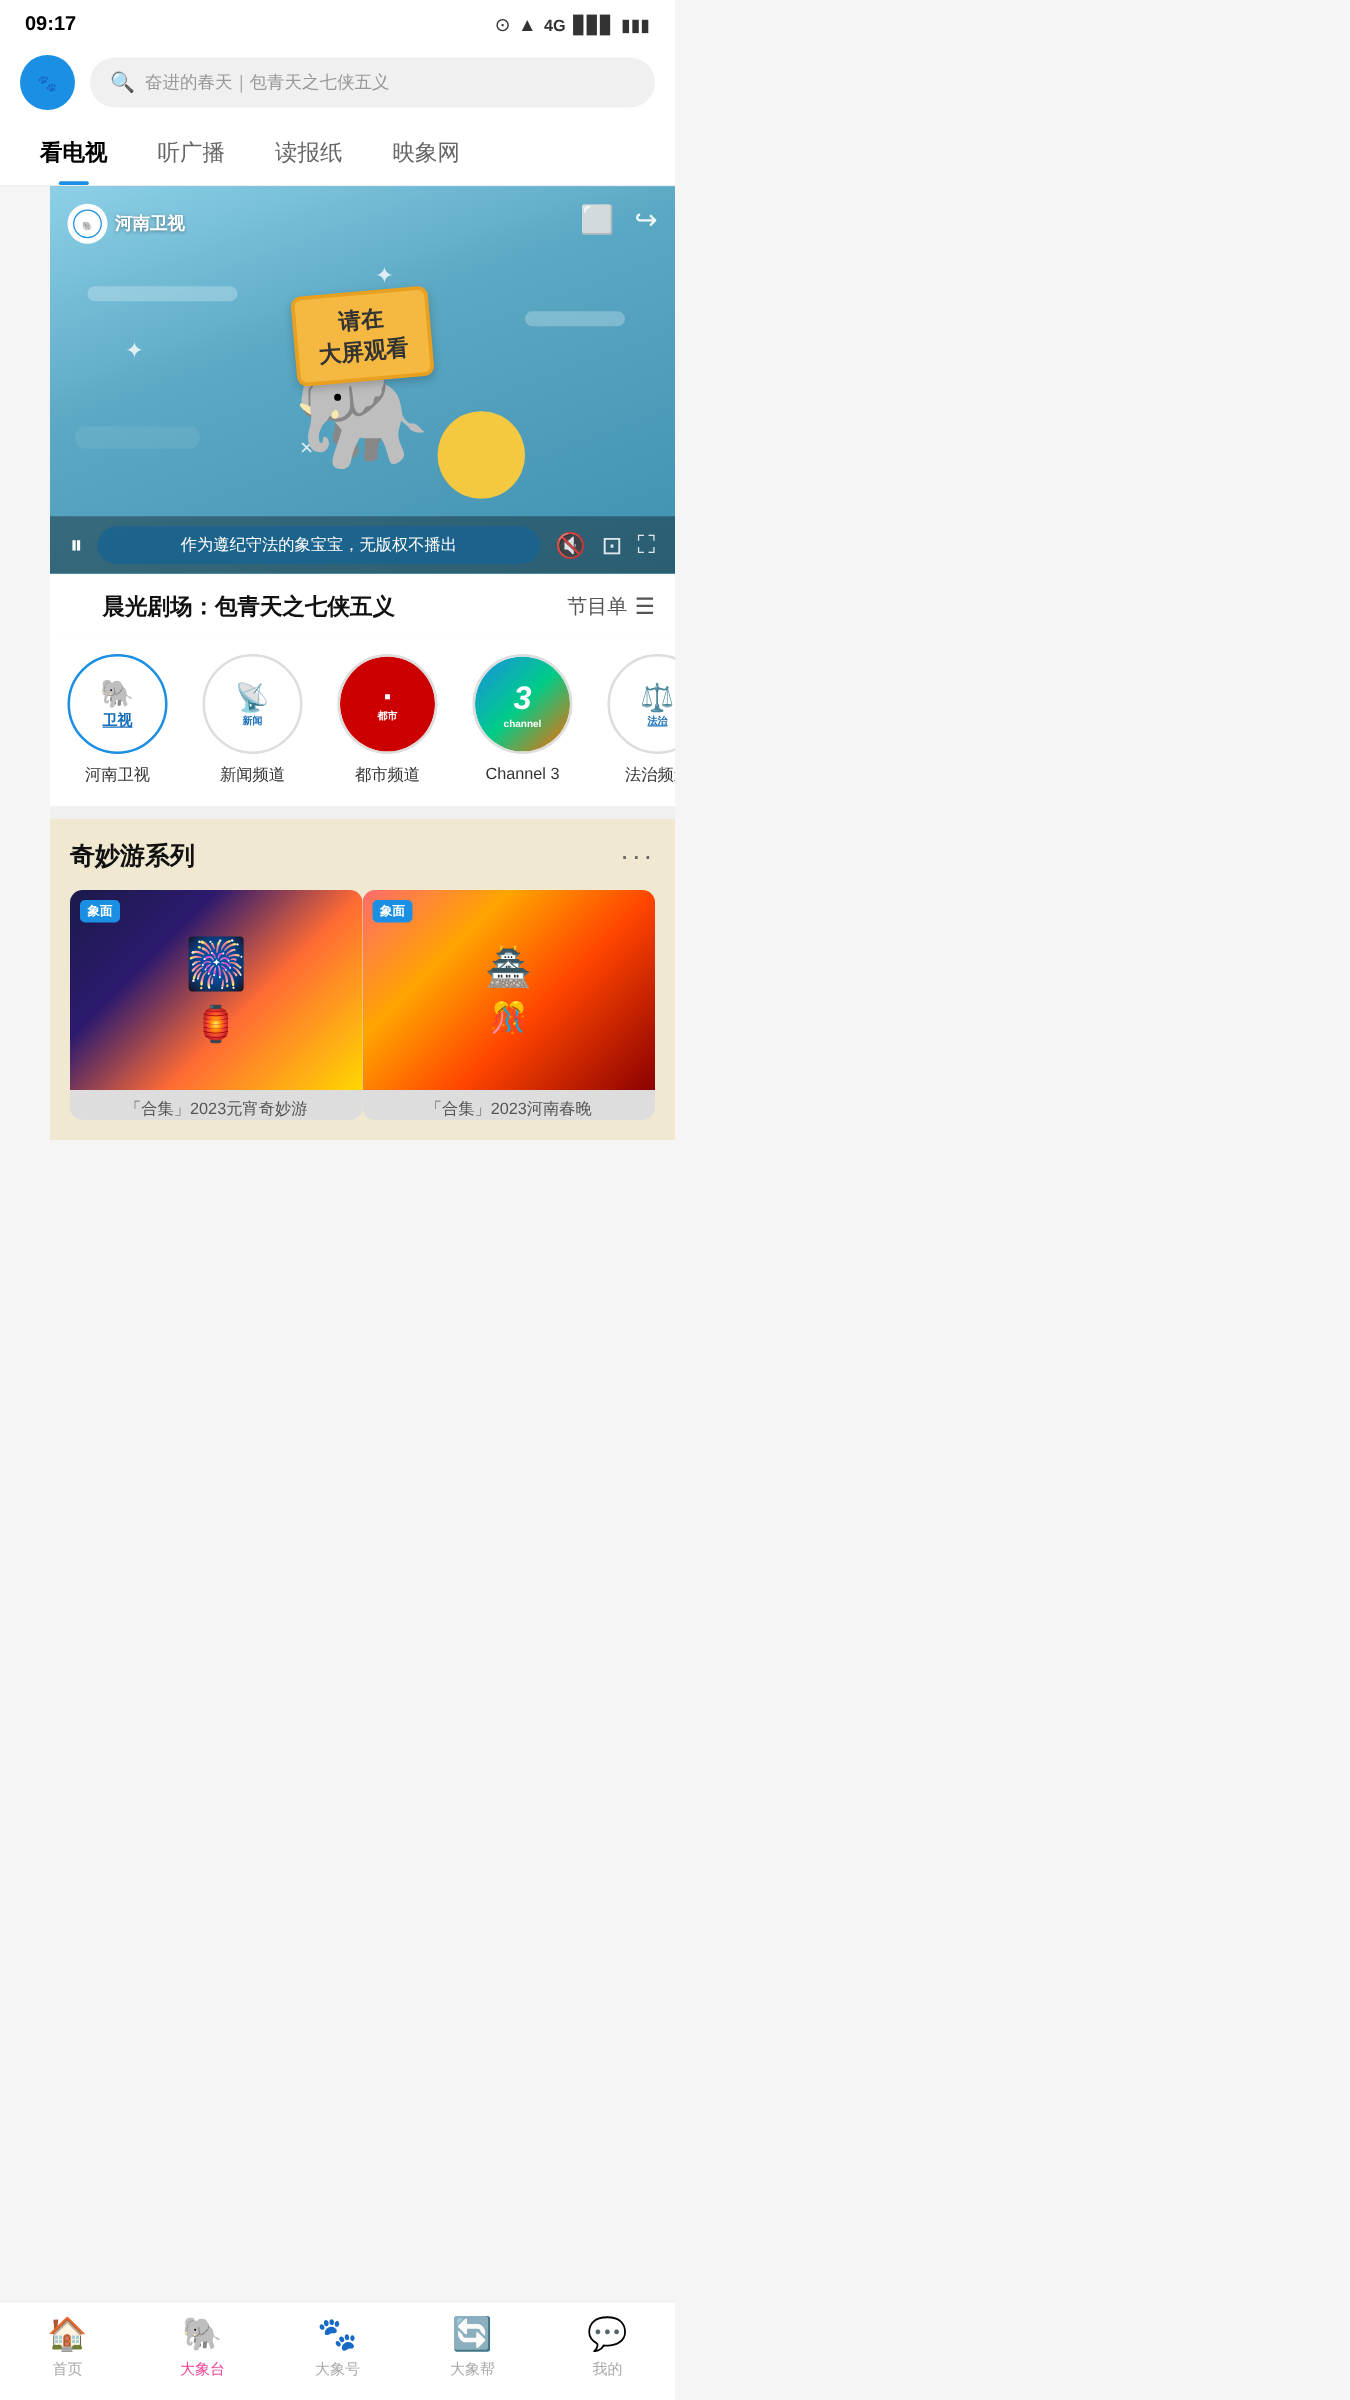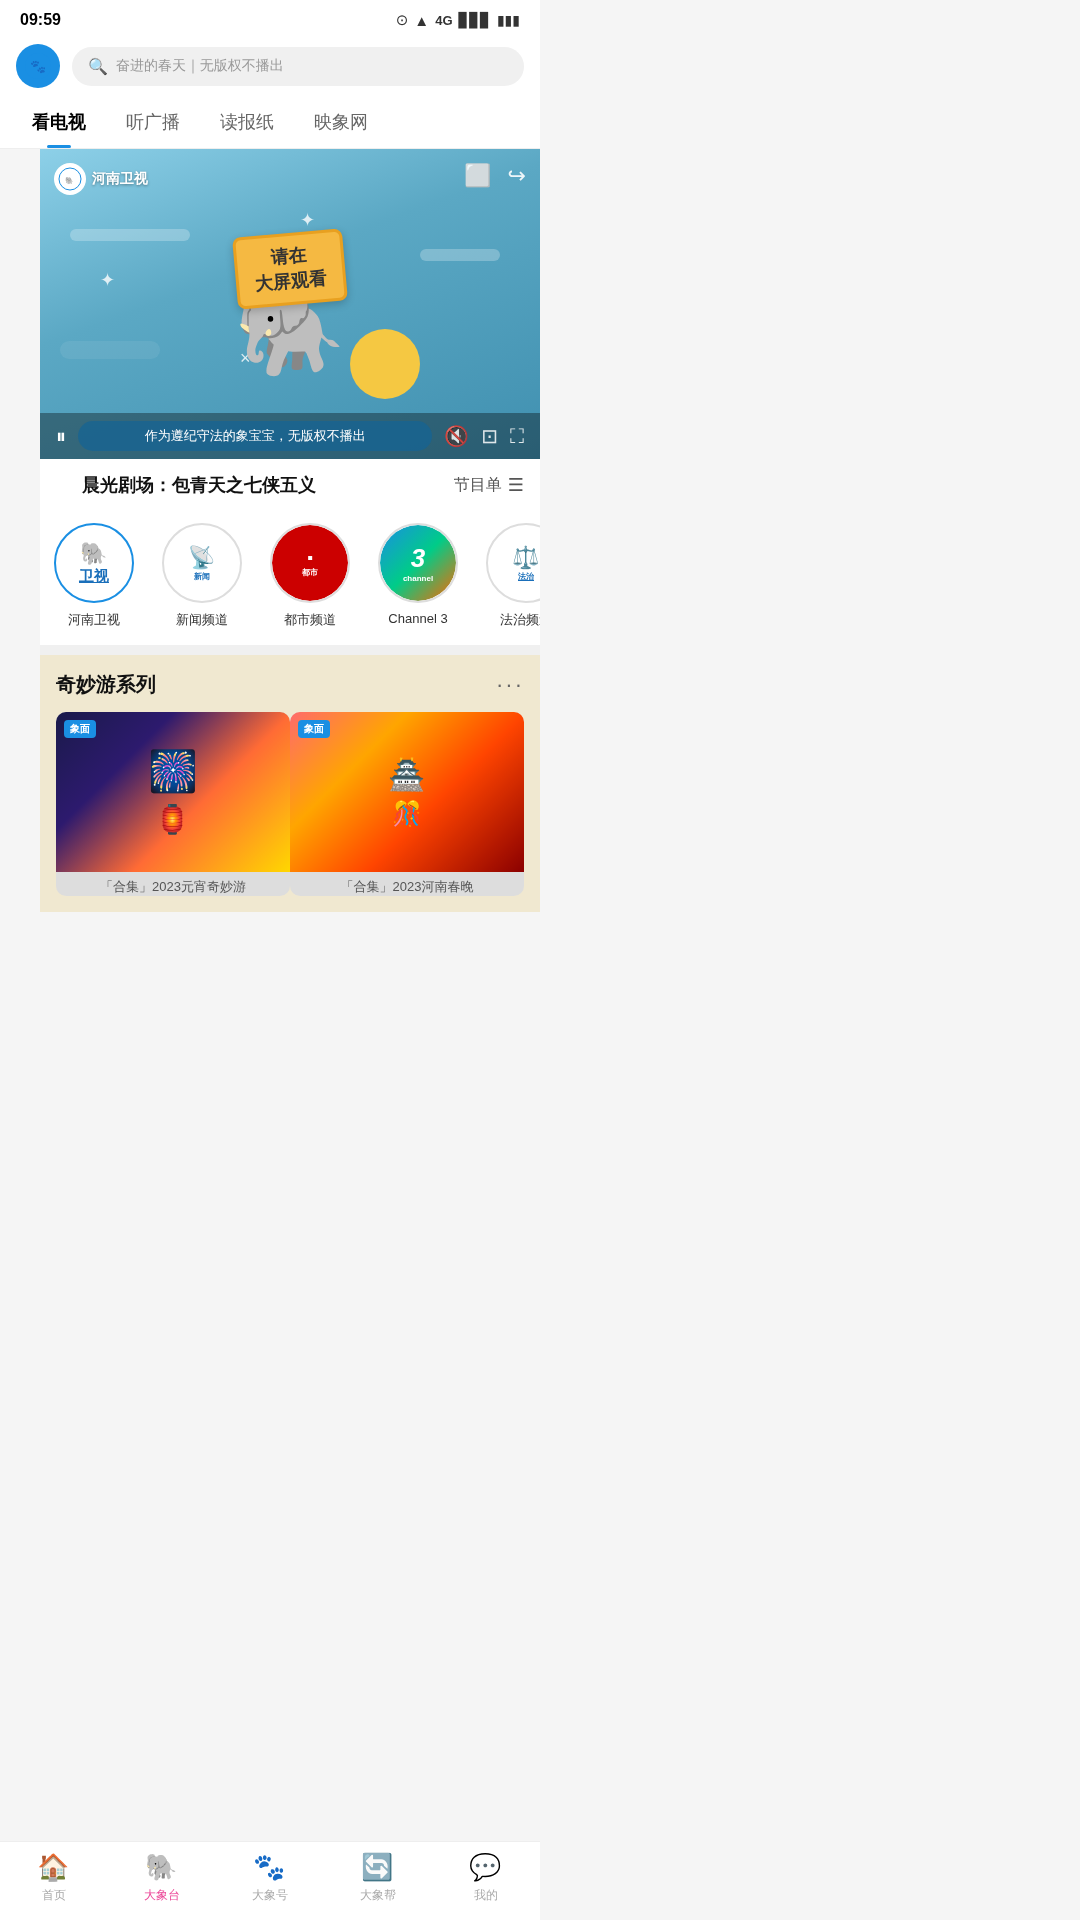--- a/index.html
+++ b/index.html
@@ -425,40 +425,40 @@
     
     .scroll-content {
       padding-bottom: 80px;
       padding-left: 40px;
     }
   </style>
 </head>
 <body>
 
 <div class="status-bar">
-  <span class="status-time">09:59</span>
+  <span class="status-time">09:17</span>
   <div class="status-icons">
     <span style="font-size:15px;">⊙</span>
     <span style="font-size:15px;">▲</span>
     <span style="font-size:13px; font-weight:700;">4G</span>
     <span style="font-size:14px;">▊▊▊</span>
     <span style="font-size:14px;">▮▮▮</span>
   </div>
 </div>
 
 <div class="header">
   <div class="app-logo">
     <svg viewBox="0 0 28 28" fill="none" xmlns="http://www.w3.org/2000/svg">
       <circle cx="14" cy="14" r="13" fill="#1a8fe3"></circle>
       <text x="14" y="19" text-anchor="middle" fill="white" font-size="13" font-weight="900">🐾</text>
     </svg>
   </div>
   <div class="search-bar">
     <span class="search-icon-char">🔍</span>
-    <span class="search-text">奋进的春天｜无版权不播出</span>
+    <span class="search-text">奋进的春天｜包青天之七侠五义</span>
   </div>
 </div>
 
 <div class="nav-tabs">
   <div class="nav-tab active">看电视</div>
   <div class="nav-tab">听广播</div>
   <div class="nav-tab">读报纸</div>
   <div class="nav-tab">映象网</div>
 </div>
 
@@ -518,21 +518,21 @@
       <span style="font-size:18px;">☰</span>
     </div>
   </div>
 
   <div class="channel-list">
 
     <div class="channel-item">
       <div class="channel-circle active-channel">
         <div style="display:flex;flex-direction:column;align-items:center;justify-content:center;width:100%;height:100%;">
           <span style="font-size:22px;">🐘</span>
-          <span style="font-size:15px;color:#1a6fba;font-weight:800;text-decoration:underline;">卫视</span>
+          <span style="font-size:12px;color:#1a6fba;font-weight:800;text-decoration:underline;">卫视</span>
         </div>
       </div>
       <span class="channel-label">河南卫视</span>
     </div>
 
     <div class="channel-item">
       <div class="channel-circle">
         <div style="display:flex;flex-direction:column;align-items:center;justify-content:center;width:100%;height:100%;">
           <span style="font-size:22px;">📡</span>
           <span style="font-size:8px;color:#1a6fba;font-weight:800;">新闻</span>

